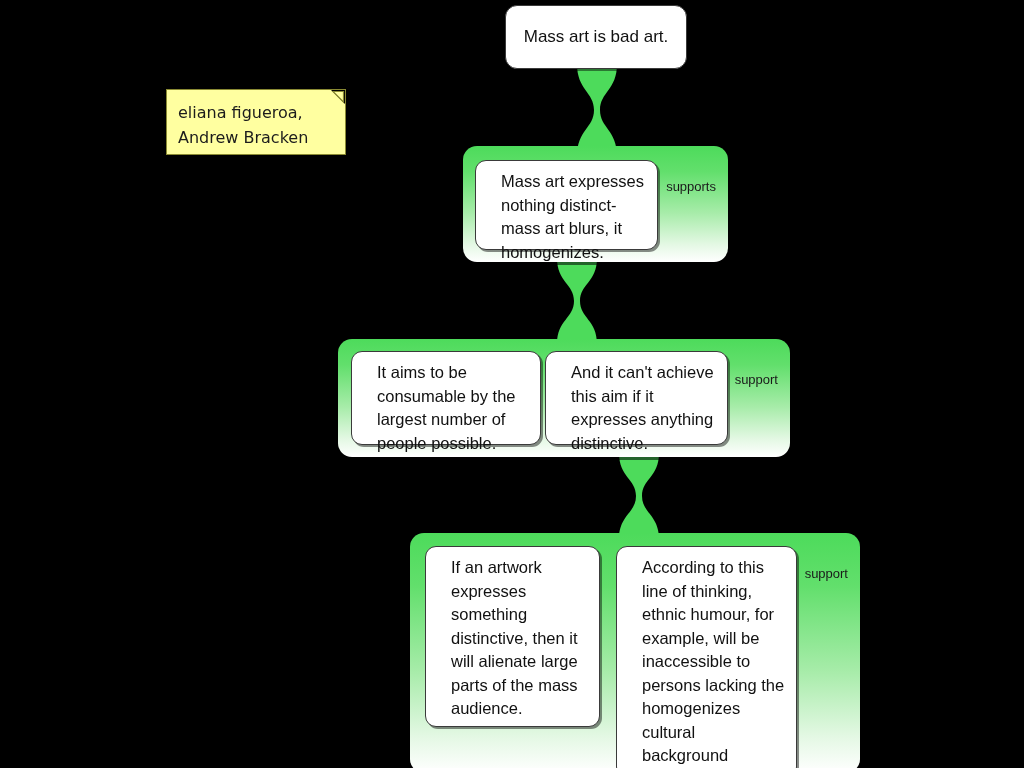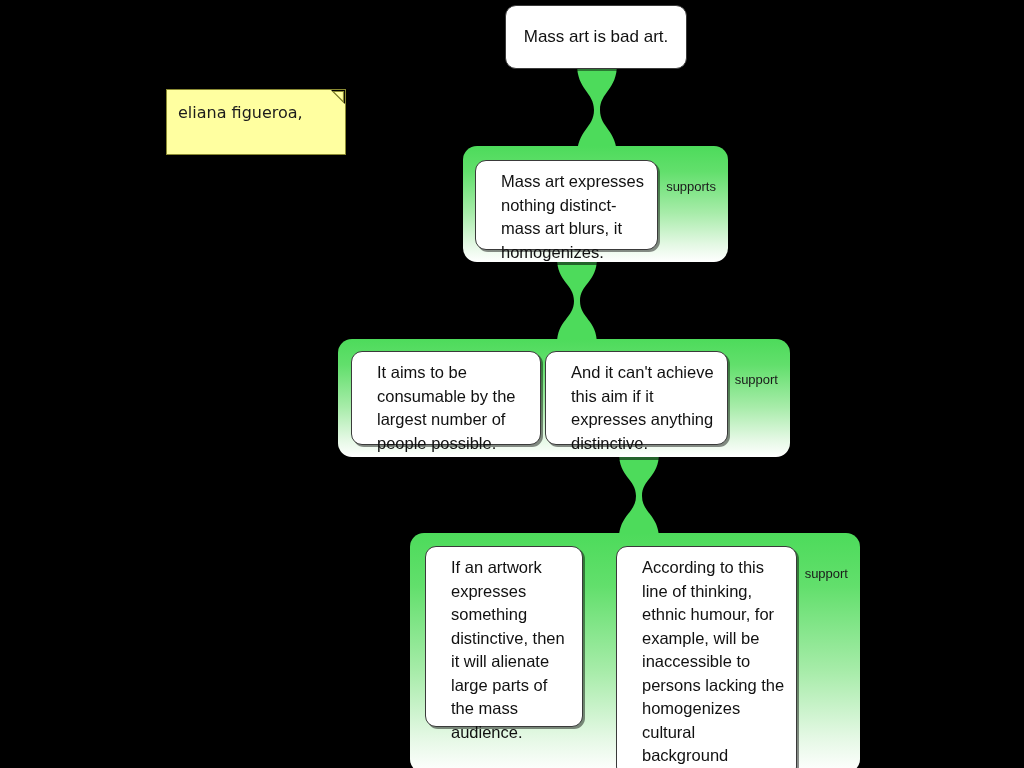--- a/index.html
+++ b/index.html
@@ -50,20 +50,21 @@
     color: #111111;
     font-family: "Liberation Sans", sans-serif;
   }
   .claim.root {
     font-size: 17px;
     display: flex;
     align-items: center;
     justify-content: center;
     padding: 0 16px;
     text-align: center;
+    border-radius: 12px;
   }
 
   
   .connector {
     position: absolute;
     overflow: visible;
   }
   .connector svg { display: block; }
 
   
@@ -117,20 +118,21 @@
       <path d="M 1 0 C 1 24, 18 26, 18 43 C 18 60, 1 62, 1 86 L 41 86 C 41 62, 24 60, 24 43 C 24 26, 41 24, 41 0 Z" fill="#4ddb5b"></path>
     </svg>
   </div>
 
   <div class="claim root" style="left:505px; top:5px; width:182px; height:64px;">
     <span>Mass art is bad art.</span>
   </div>
 
   <div class="sticky" style="left:166px; top:89px; width:180px; height:66px;">
     <div>eliana figueroa,</div>
+    <div>Andrew Bracken</div>
     <svg class="sticky-fold" viewBox="0 0 17 17">
       <path class="fold-bg" d="M 3 0 L 17 0 L 17 14 Z"></path>
       <path class="fold-tri" d="M 5 1.5 L 15.5 12 L 15.5 1.5 Z"></path>
     </svg>
   </div>
 
   <div class="group" style="left:463px; top:146px; width:265px; height:116px;">
     <div class="group-label">supports</div>
     <div class="claim" style="left:12px; top:14px; width:183px; height:90px;">
       <span>Mass art expresses nothing distinct- mass art blurs, it homogenizes.</span>
@@ -142,21 +144,21 @@
     <div class="claim" style="left:207px; top:12px; width:183px; height:94px;">
       <span>And it can't achieve this aim if it expresses anything distinctive.</span>
     </div>
     <div class="claim" style="left:13px; top:12px; width:190px; height:94px;">
       <span>It aims to be consumable by the largest number of people possible.</span>
     </div>
   </div>
 
   <div class="group" style="left:410px; top:533px; width:450px; height:240px;">
     <div class="group-label">support</div>
-    <div class="claim" style="left:15px; top:13px; width:158px; height:181px;">
+    <div class="claim" style="left:15px; top:13px; width:175px; height:181px;">
       <span>If an artwork expresses something distinctive, then it will alienate large parts of the mass audience.</span>
     </div>
     <div class="claim" style="left:206px; top:13px; width:181px; height:232px;">
       <span>According to this line of thinking, ethnic humour, for example, will be inaccessible to persons lacking the homogenizes cultural background references.</span>
     </div>
   </div>
 
 </div>
 
 </body></html>

